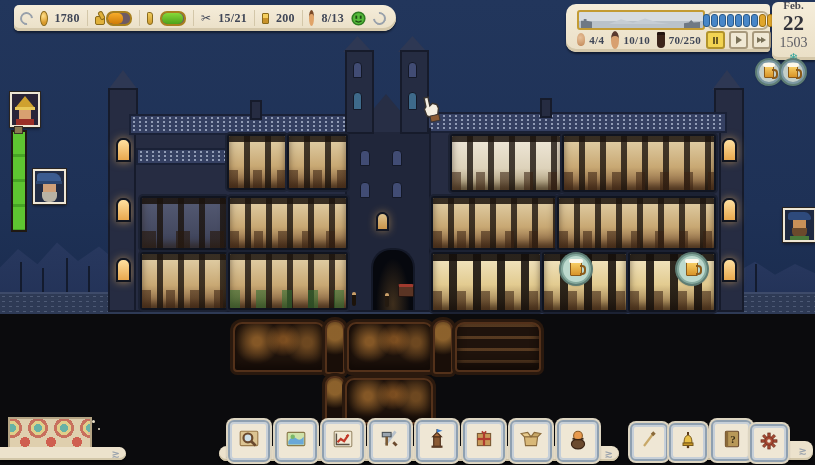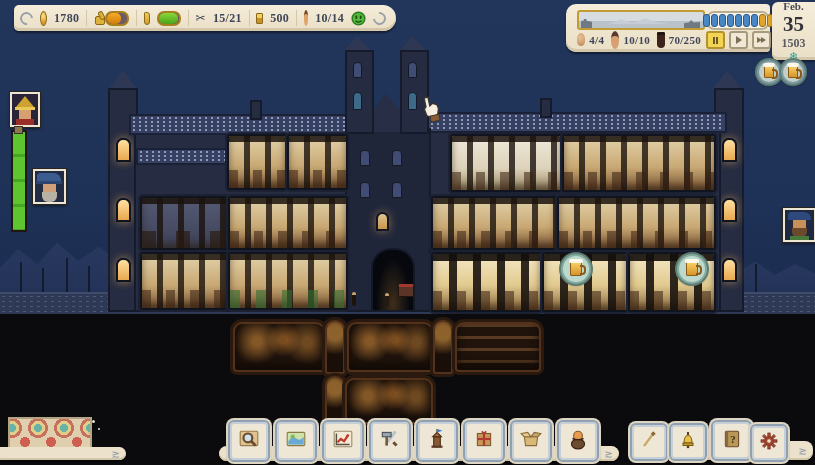--- a/index.html
+++ b/index.html
@@ -199,24 +199,24 @@
     <span class="vdiv"></span>
     <span class="pouch"></span>
     <span class="minibar">
         <div class="fill-green" style="width: 93%;"></div>
       </span>
     <span class="vdiv"></span>
     <span class="hudtxt" style="font-family:'DejaVu Sans',sans-serif;">✂</span>
     <span class="hudtxt">15/21</span>
     <span class="vdiv"></span>
     <span class="ingot"></span>
-    <span class="hudtxt">500</span>
+    <span class="hudtxt">200</span>
     <span class="vdiv"></span>
     <span class="monkhead"></span>
-    <span class="hudtxt">10/14</span>
+    <span class="hudtxt">8/13</span>
     <span style="display:flex;">
       <svg width="15" height="15" viewBox="0 0 15 15">
           <circle cx="7.5" cy="7.5" r="6.3" fill="#56bb3c" stroke="#2e7d22" stroke-width="1.6"></circle>
           <rect x="4.4" y="4.6" width="1.8" height="3.2" fill="#1e4a14"></rect>
           <rect x="8.8" y="4.6" width="1.8" height="3.2" fill="#1e4a14"></rect>
           <path d="M4.4 9.8 Q7.5 12.4 10.6 9.8" stroke="#1e4a14" stroke-width="1.4" fill="none"></path>
         </svg>
     </span>
     <span class="curl" style="transform:rotate(220deg);"></span>
   </div>
@@ -278,22 +278,22 @@
         <span class="tri sm" style="margin-left:-2px;"></span>
       </span>
     <span class="spdbtn" style="border-color:#b03a2a;">
         <span class="tri sm red"></span>
         <span class="tri sm red" style="margin-left:-2px;"></span>
       </span>
   </div>
 
   <div class="abs parch datecol" style="left:772px;top:2px;width:43px;height:58px;border-radius:6px 0 0 6px;justify-content:center;gap:2px;">
     <span style="font-size:11px;color:#4a4a52;font-weight:bold;">Feb.</span>
-    <span style="font-size:21px;color:#32323a;font-weight:bold;">35</span>
-    <span style="font-size:12px;color:#5a5a62;font-weight:bold;">1503</span>
+    <span style="font-size:21px;color:#32323a;font-weight:bold;">22</span>
+    <span style="font-size:14px;color:#5a5a62;font-weight:normal;">1503</span>
     <span style="font-size:11px;color:#2ca39b;font-family:'DejaVu Sans',sans-serif;">❄</span>
   </div>
 
   <div class="beer-badge" style="left:757px;top:60px;width:20px;height:20px;background:#c4cfc9;border-color:#7d99a4;">
       <span class="mug" style="width:8px;height:10px;"></span>
     </div>
   <div class="beer-badge" style="left:781px;top:60px;width:20px;height:20px;background:#c4cfc9;border-color:#7d99a4;">
       <span class="mug" style="width:8px;height:10px;"></span>
     </div>
   <div class="abs frame" style="left:783px;top:138px;width:29px;height:30px;background:#1e2840;">

